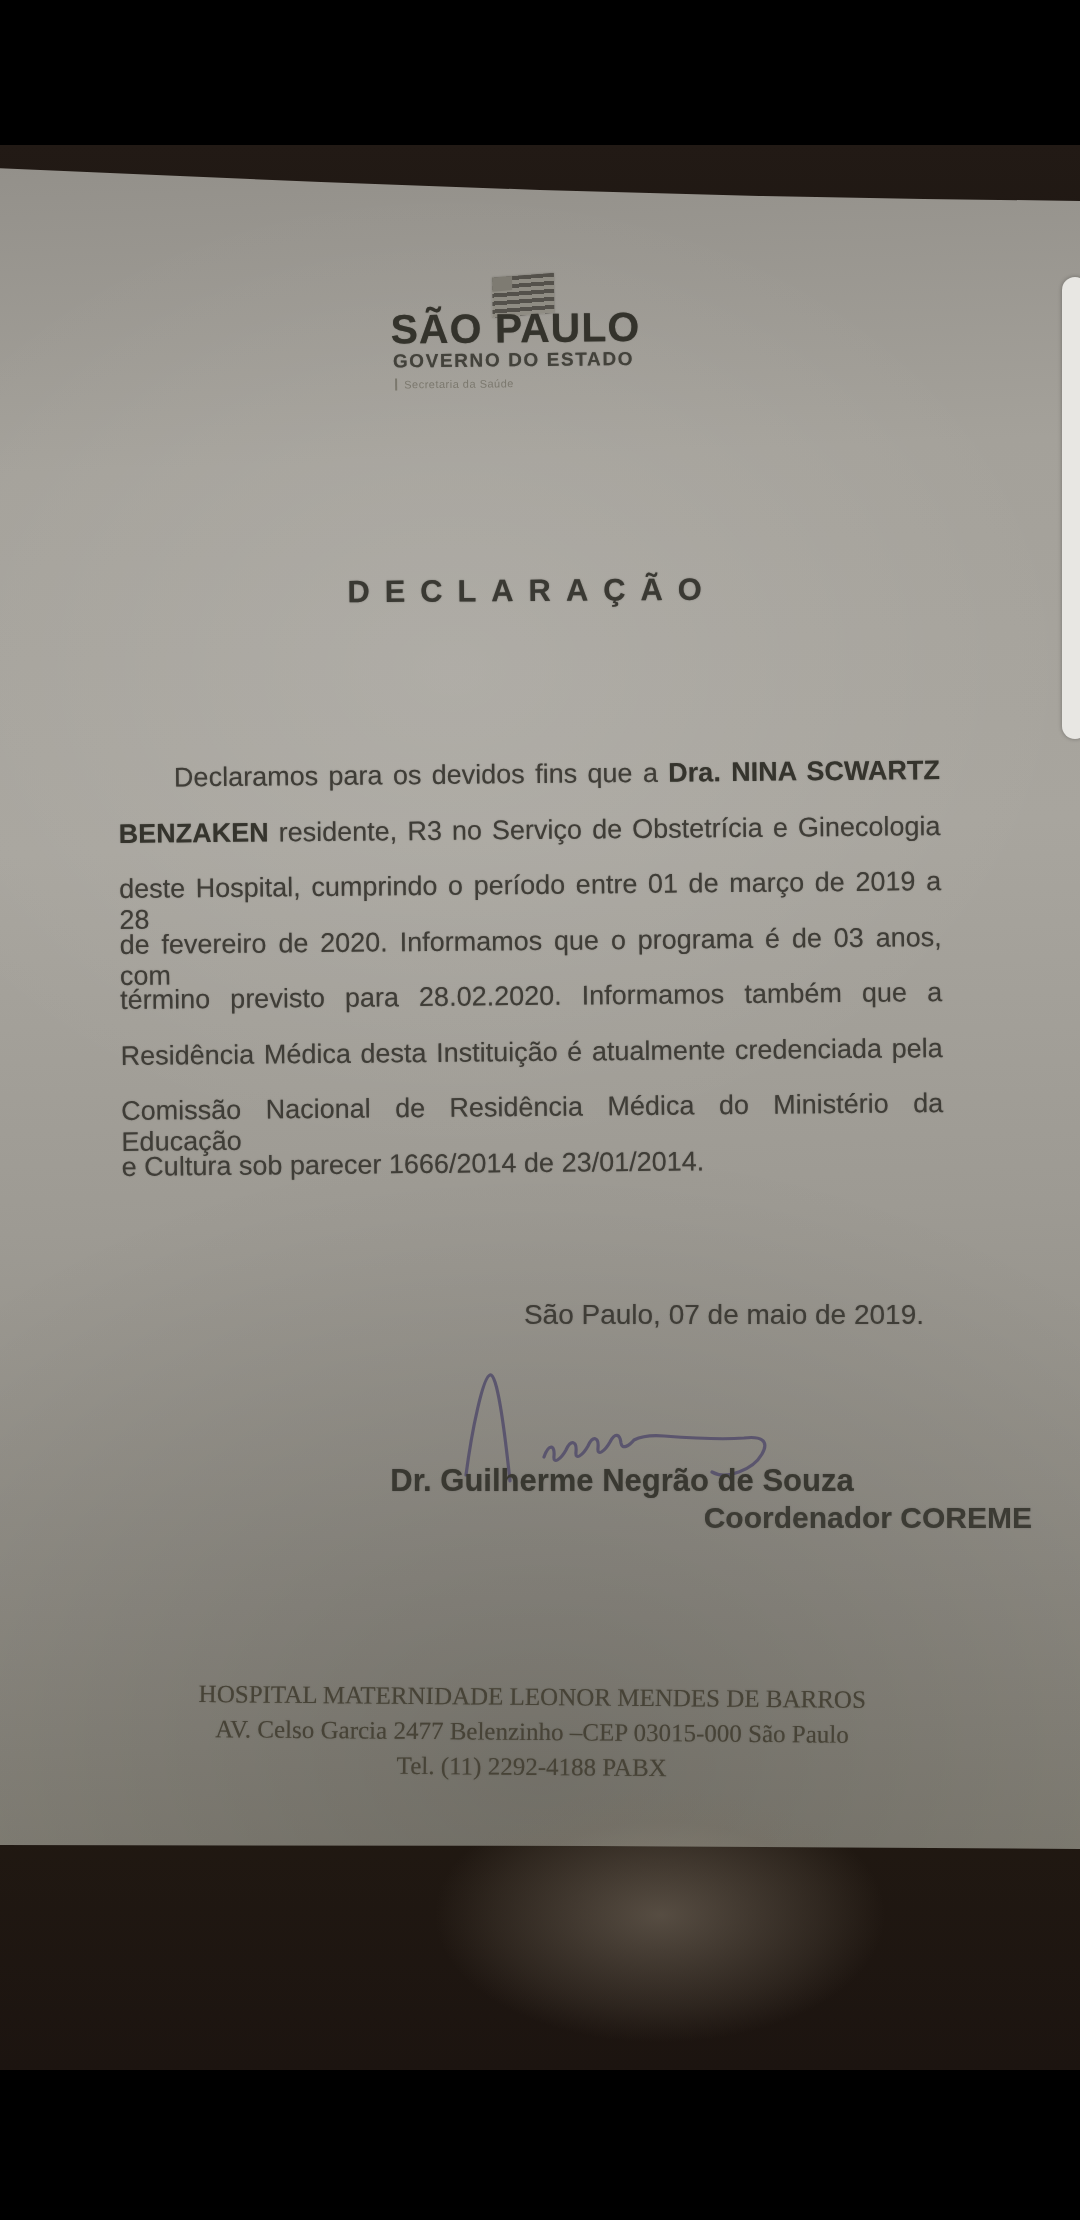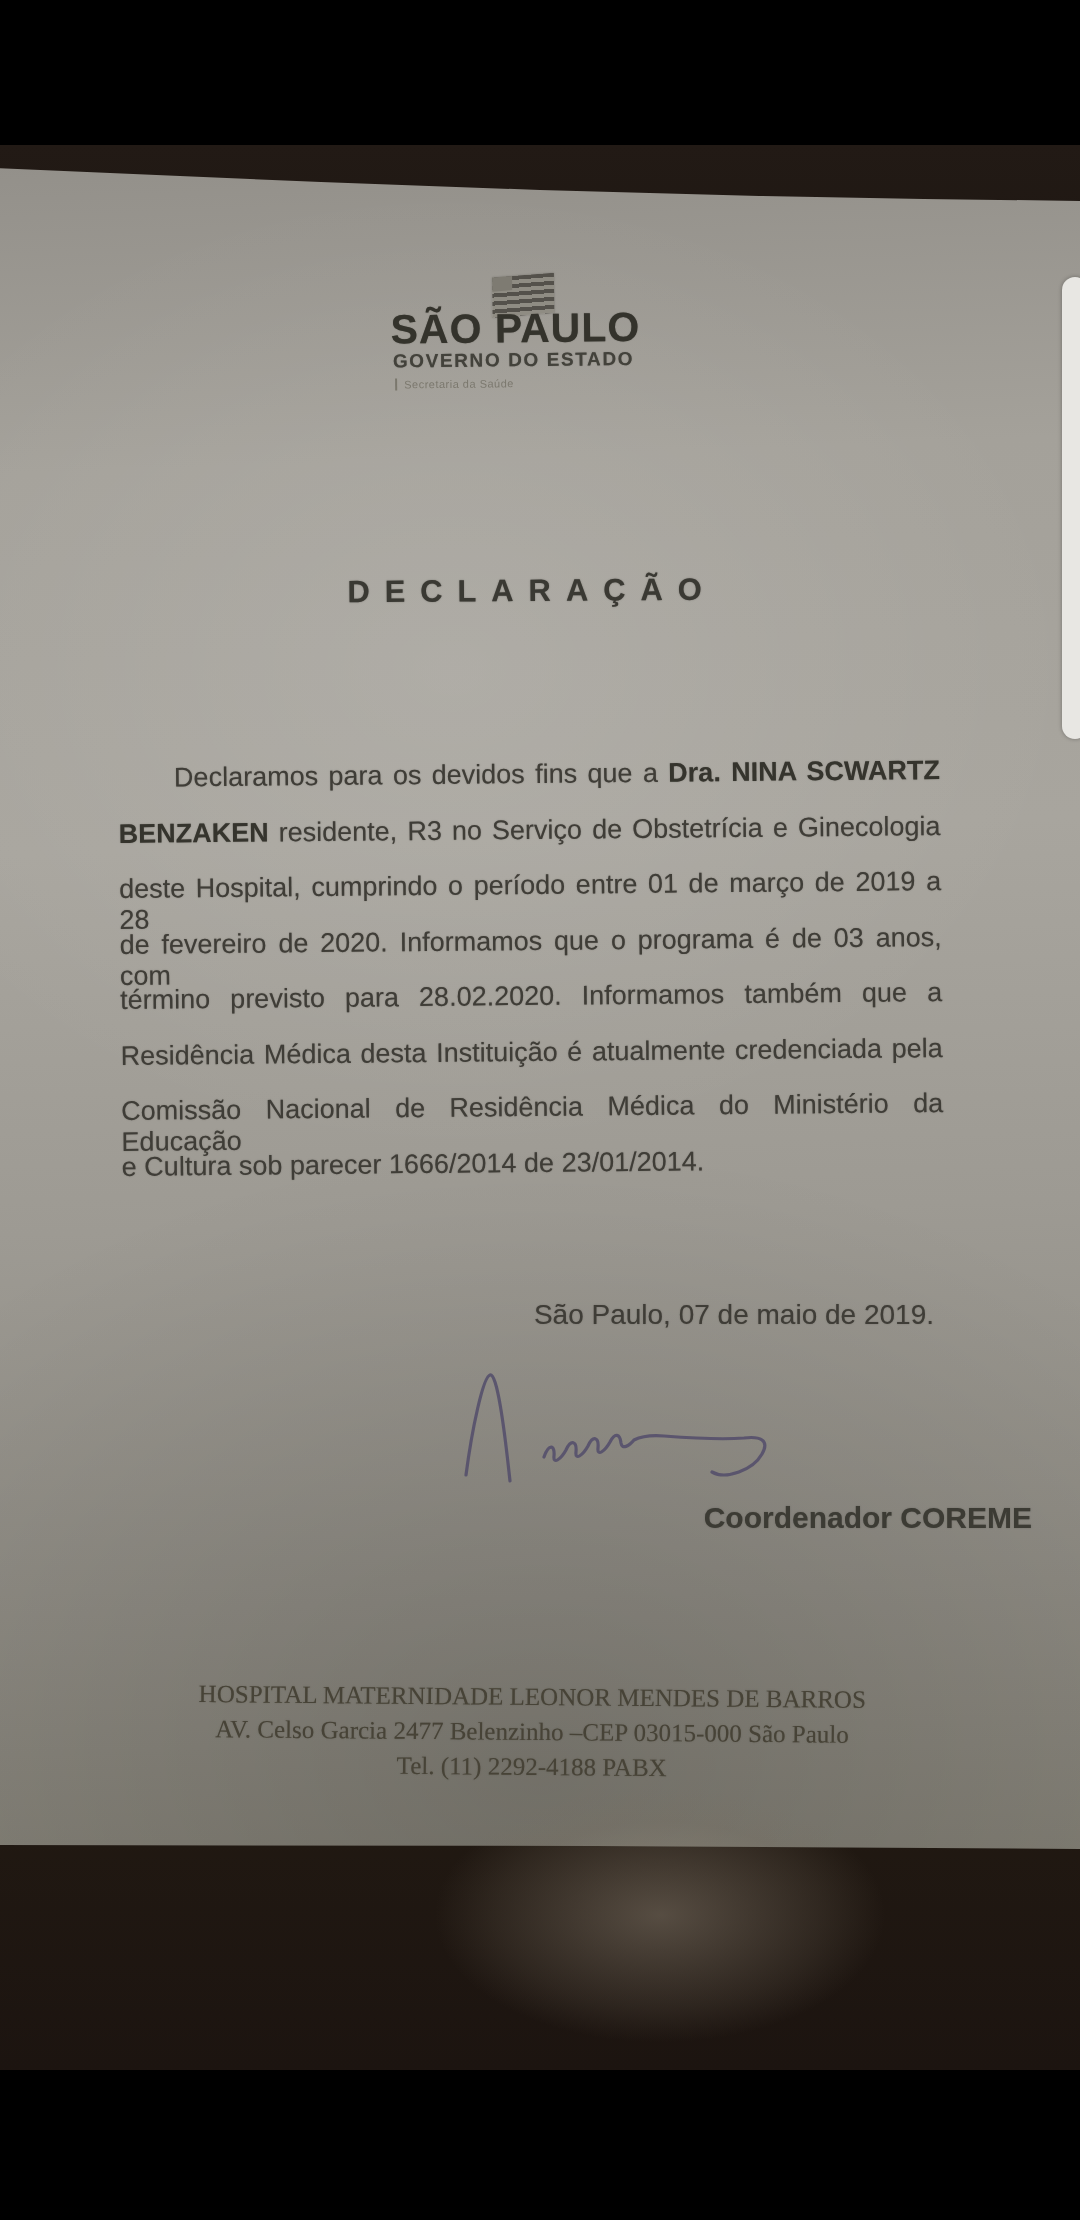--- a/index.html
+++ b/index.html
@@ -40,21 +40,21 @@
              text-shadow:0 0 1.4px rgba(58,57,51,.6);transform:rotate(-0.4deg);}
 
   
   .body-par{position:absolute;left:128px;top:596px;width:822px;transform:rotate(-0.55deg);
             font-size:27px;color:#3f3d37;text-shadow:0 0 1.2px rgba(63,61,55,.55);}
   .body-line{height:55.5px;white-space:normal;}
   .body-line.jl{text-align:justify;text-align-last:justify;}
   .body-line .b{font-weight:700;color:#35342d;}
   .body-line.indent{padding-left:56px;width:766px;}
 
-  .date-line{position:absolute;left:130px;top:1136px;width:812px;text-align:right;
+  .date-line{position:absolute;left:120px;top:1136px;width:812px;text-align:right;
              font-size:28px;color:#3f3d37;text-shadow:0 0 1.2px rgba(63,61,55,.55);}
 
   
   .sig{position:absolute;left:468px;top:1208px;width:348px;height:150px;pointer-events:none;}
   .sig path{fill:none;stroke:#55506b;stroke-width:3.2;stroke-linecap:round;opacity:.9;}
 
   .sig-name{position:absolute;left:220px;top:1300px;width:820px;text-align:center;
             font-size:31px;font-weight:700;color:#393831;text-shadow:0 0 1.3px rgba(57,56,49,.55);}
   .sig-role{position:absolute;left:220px;top:1338px;width:820px;text-align:right;
             font-size:30px;font-weight:700;color:#3c3b34;text-shadow:0 0 1.3px rgba(60,59,52,.55);}
@@ -106,20 +106,21 @@
             <div class="body-line"><span>e Cultura sob parecer 1666/2014 de 23/01/2014.</span></div>
           </div>
 
         <div class="date-line">São Paulo, 07 de maio  de 2019.</div>
 
         <svg class="sig" viewBox="0 0 348 150">
           <path d="M6,104 C12,58 23,6 30,4 C37,2 44,54 50,110"></path>
           <path d="M84,86 c5,-14 11,-12 10,-1 c-1,9 7,3 12,-6 c5,-11 11,-9 10,2 c-1,9 7,3 12,-6 c5,-11 11,-9 10,2 c-1,9 7,3 12,-6 c5,-10 10,-8 11,1 c1,7 8,3 13,-3 c8,-4 18,-5 30,-4 c26,2 56,4 80,2 c16,-2 26,2 18,16 c-9,16 -36,26 -50,18"></path>
         </svg>
 
+        <div class="sig-name">Dr. Guilherme Negrão de Souza</div>
         <div class="sig-role">Coordenador COREME</div>
 
         <div class="footer">
             <div>HOSPITAL MATERNIDADE LEONOR MENDES DE BARROS</div>
             <div>AV. Celso Garcia 2477 Belenzinho –CEP 03015-000 São Paulo</div>
             <div>Tel. (11) 2292-4188 PABX</div>
           </div>
       </div>
     </div>
 

